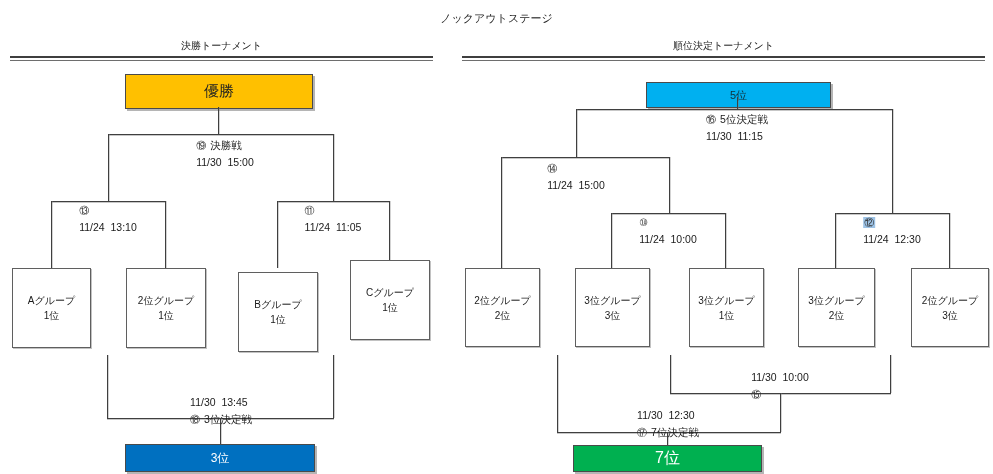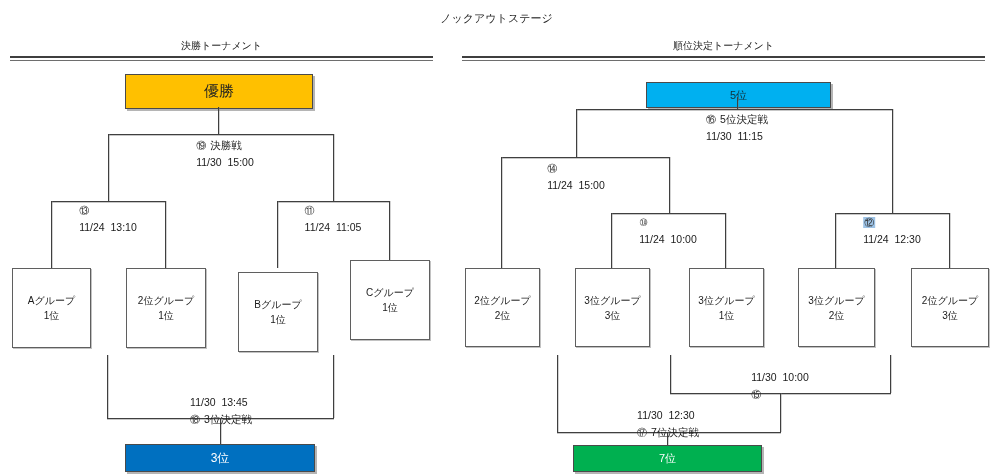--- a/index.html
+++ b/index.html
@@ -19,21 +19,21 @@
     text-align:center;font-size:10px;line-height:15px;color:#1a1a1a;
     box-shadow:1px 1px 0 rgba(120,120,120,.45);
   }
   .place{
     position:absolute;display:flex;align-items:center;justify-content:center;
     border:1px solid #4a4a4a;box-shadow:2px 2px 0 rgba(120,120,120,.55);
   }
   .gold{background:#FFC000;color:#222;font-size:15px;}
   .blue{background:#0070C0;color:#fff;font-size:12px;}
   .cyan{background:#00B0F0;color:#10303a;font-size:11px;}
-  .green{background:#00B050;color:#fff;font-size:11px;}
+  .green{background:#00B050;color:#fff;font-size:16px;}
   .lbl{position:absolute;transform:translateX(-50%);font-size:10.5px;line-height:17px;color:#1a1a1a;}
   .lnum{white-space:nowrap;}
   .no{font-size:10px;color:#333;}
   .mname{margin-left:4px;}
   .ldate{white-space:pre;}
   .hl{background:#9DC3E6;padding:0 1px;}
 </style>
 </head>
 <body>
 

